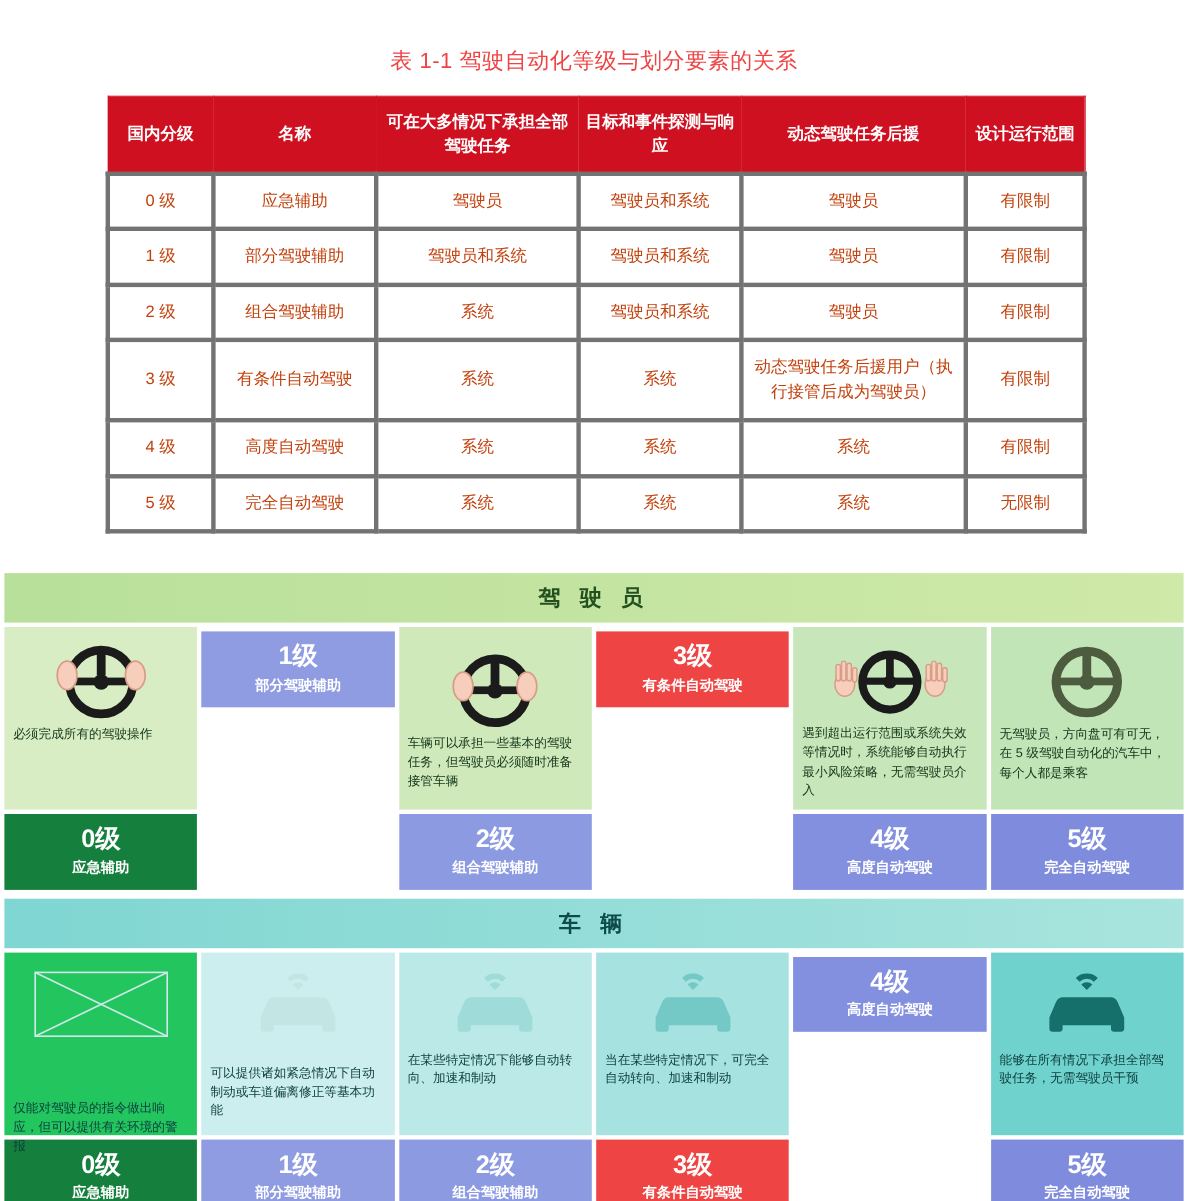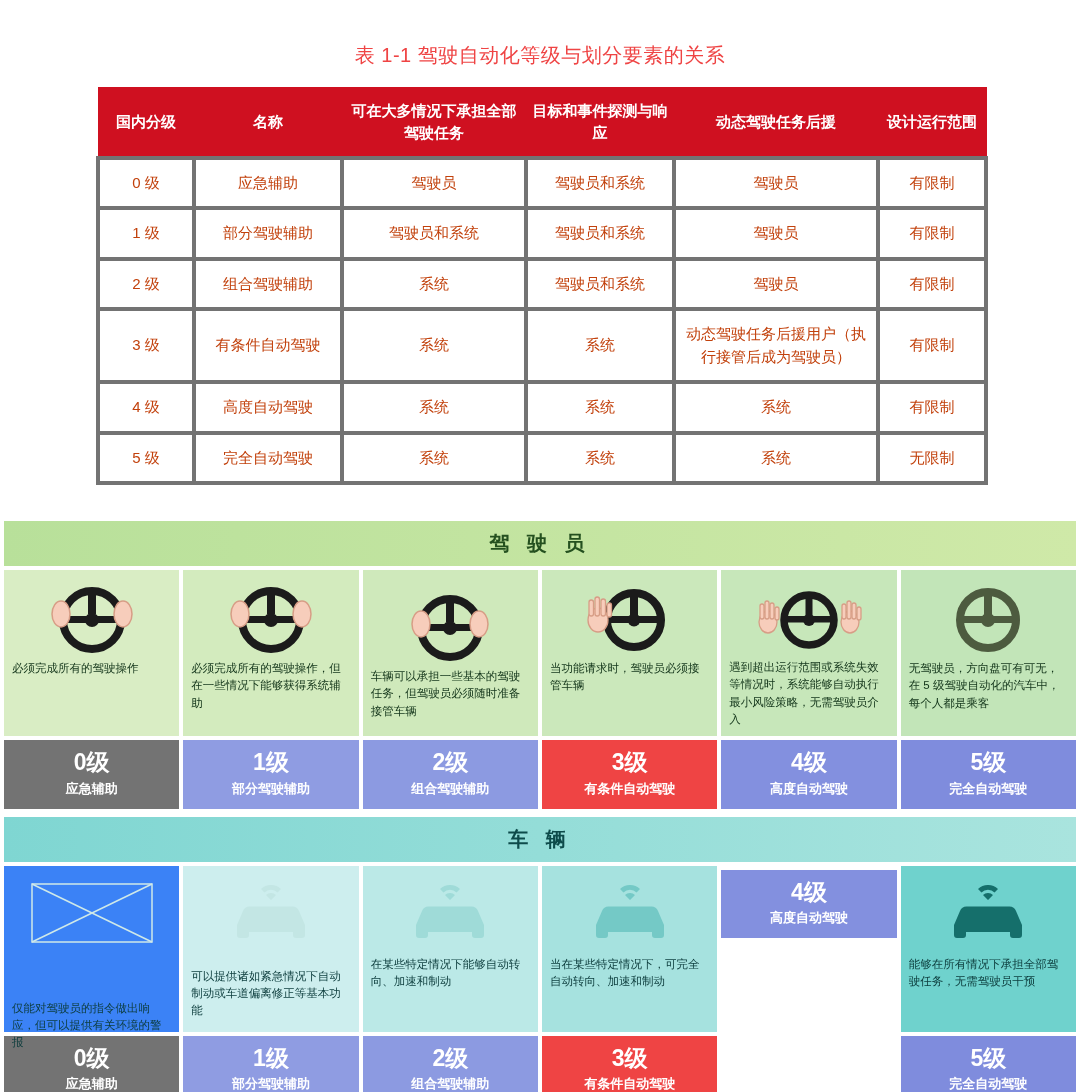--- a/index.html
+++ b/index.html
@@ -122,21 +122,21 @@
     line-height: 1.5;
     color: #13351a;
   }
   .d1 { background: #d9edc4; }
   .d2 { background: #d3ebbe; }
   .d3 { background: #cfe9bb; justify-content: center; }
   .d4 { background: #cbe8bb; }
   .d5 { background: #c7e7ba; }
   .d6 { background: #c2e5b8; }
 
-  .v1 { background: #3b82f6; gap: 48px; }
+  .v1 { background: #22c55e; gap: 48px; }
   .v2 { background: #cdeeee; gap: 12px; }
   .v3 { background: #bbe9e7; }
   .v4 { background: #a6e2df; }
   .v5 { background: #8edbd7; }
   .v6 { background: #6fd2cd; }
   .vpic .txt { color: #0c3c3c; }
 
   
   .lvl {
     background: #9aa8e8;
@@ -148,21 +148,21 @@
   .lvl .num {
     font-size: 23px;
     font-weight: bold;
     line-height: 1.2;
   }
   .lvl .nm {
     font-size: 13px;
     font-weight: bold;
     margin-top: 3px;
   }
-  .lvl.g1 { background: #737373; }
+  .lvl.g1 { background: #15803d; }
   .lvl.g2 { background: #8f9ce2; }
   .lvl.g3 { background: #8c9ae1; }
   .lvl.g4 { background: #ef4444; }
   .lvl.g5 { background: #8390df; }
   .lvl.g6 { background: #7f8cdd; }
 
   .gap-band { height: 8px; }
 
   svg { display: block; }
 </style>
@@ -266,33 +266,20 @@
           </div>
           <div class="txt">必须完成所有的驾驶操作</div>
         </div>
         <div class="lvl g1">
           <div class="num">0级</div>
           <div class="nm">应急辅助</div>
         </div>
       </div>
 
       <div class="cellcol">
-        <div class="pic d2">
-          <div class="art">
-            <svg width="108" height="70" viewBox="0 0 108 70">
-              <circle cx="54" cy="36" r="29" fill="none" stroke="#1b1b1b" stroke-width="8"></circle>
-              <circle cx="54" cy="36" r="7" fill="#1b1b1b"></circle>
-              <rect x="50" y="10" width="8" height="20" fill="#1b1b1b"></rect>
-              <rect x="26" y="32" width="56" height="7" fill="#1b1b1b"></rect>
-              <ellipse cx="23" cy="30" rx="9" ry="13" fill="#f7cdbb" stroke="#d79d86" stroke-width="1.5"></ellipse>
-              <ellipse cx="85" cy="30" rx="9" ry="13" fill="#f7cdbb" stroke="#d79d86" stroke-width="1.5"></ellipse>
-            </svg>
-          </div>
-          <div class="txt">必须完成所有的驾驶操作，但在一些情况下能够获得系统辅助</div>
-        </div>
         <div class="lvl g2">
           <div class="num">1级</div>
           <div class="nm">部分驾驶辅助</div>
         </div>
       </div>
 
       <div class="cellcol">
         <div class="pic d3">
           <div class="art">
             <svg width="108" height="70" viewBox="0 0 108 70">
@@ -306,38 +293,20 @@
           </div>
           <div class="txt">车辆可以承担一些基本的驾驶任务，但驾驶员必须随时准备接管车辆</div>
         </div>
         <div class="lvl g3">
           <div class="num">2级</div>
           <div class="nm">组合驾驶辅助</div>
         </div>
       </div>
 
       <div class="cellcol">
-        <div class="pic d4">
-          <div class="art">
-            <svg width="108" height="70" viewBox="0 0 108 70">
-              <circle cx="58" cy="36" r="27" fill="none" stroke="#1b1b1b" stroke-width="8"></circle>
-              <circle cx="58" cy="36" r="6.5" fill="#1b1b1b"></circle>
-              <rect x="54" y="12" width="8" height="19" fill="#1b1b1b"></rect>
-              <rect x="32" y="32" width="52" height="7" fill="#1b1b1b"></rect>
-              <g fill="#f7cdbb" stroke="#d79d86" stroke-width="1.3">
-                <ellipse cx="22" cy="36" rx="10" ry="12"></ellipse>
-                <rect x="13" y="16" width="4.5" height="16" rx="2.2"></rect>
-                <rect x="19" y="13" width="4.5" height="19" rx="2.2"></rect>
-                <rect x="25" y="15" width="4.5" height="17" rx="2.2"></rect>
-                <rect x="31" y="19" width="4.5" height="14" rx="2.2"></rect>
-              </g>
-            </svg>
-          </div>
-          <div class="txt">当功能请求时，驾驶员必须接管车辆</div>
-        </div>
         <div class="lvl g4">
           <div class="num">3级</div>
           <div class="nm">有条件自动驾驶</div>
         </div>
       </div>
 
       <div class="cellcol">
         <div class="pic d5">
           <div class="art">
             <svg width="120" height="70" viewBox="0 0 120 70">

